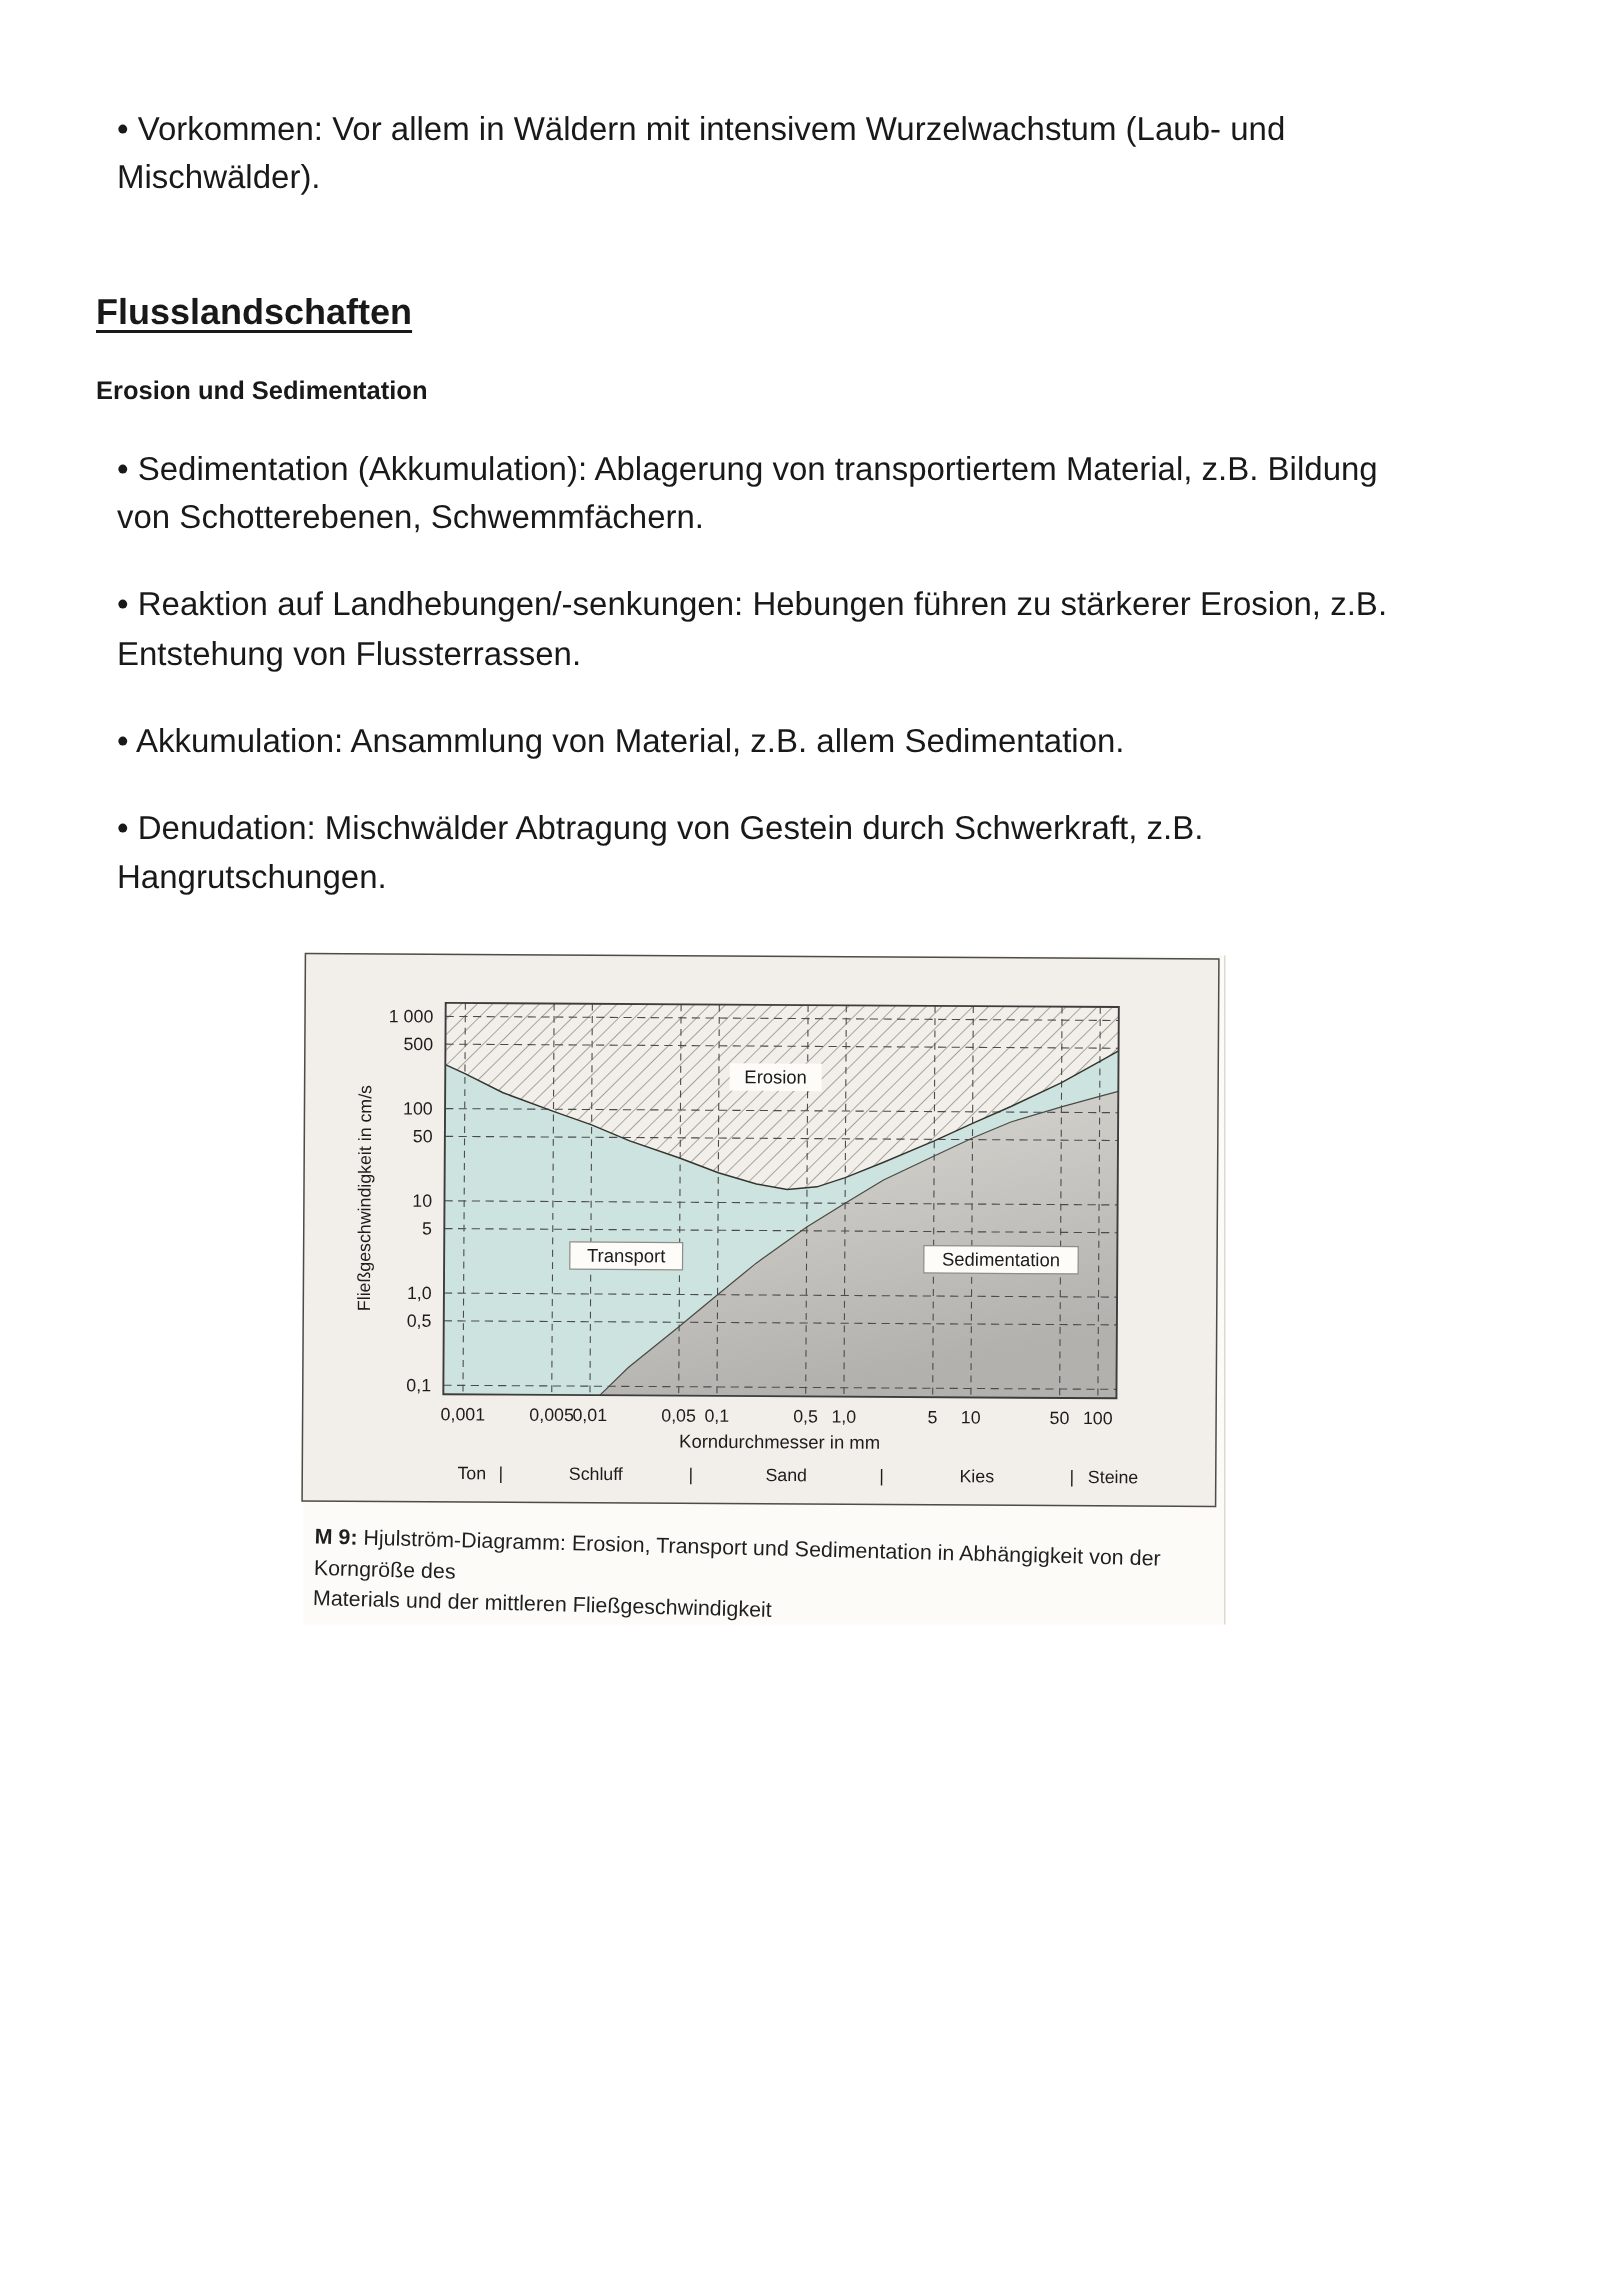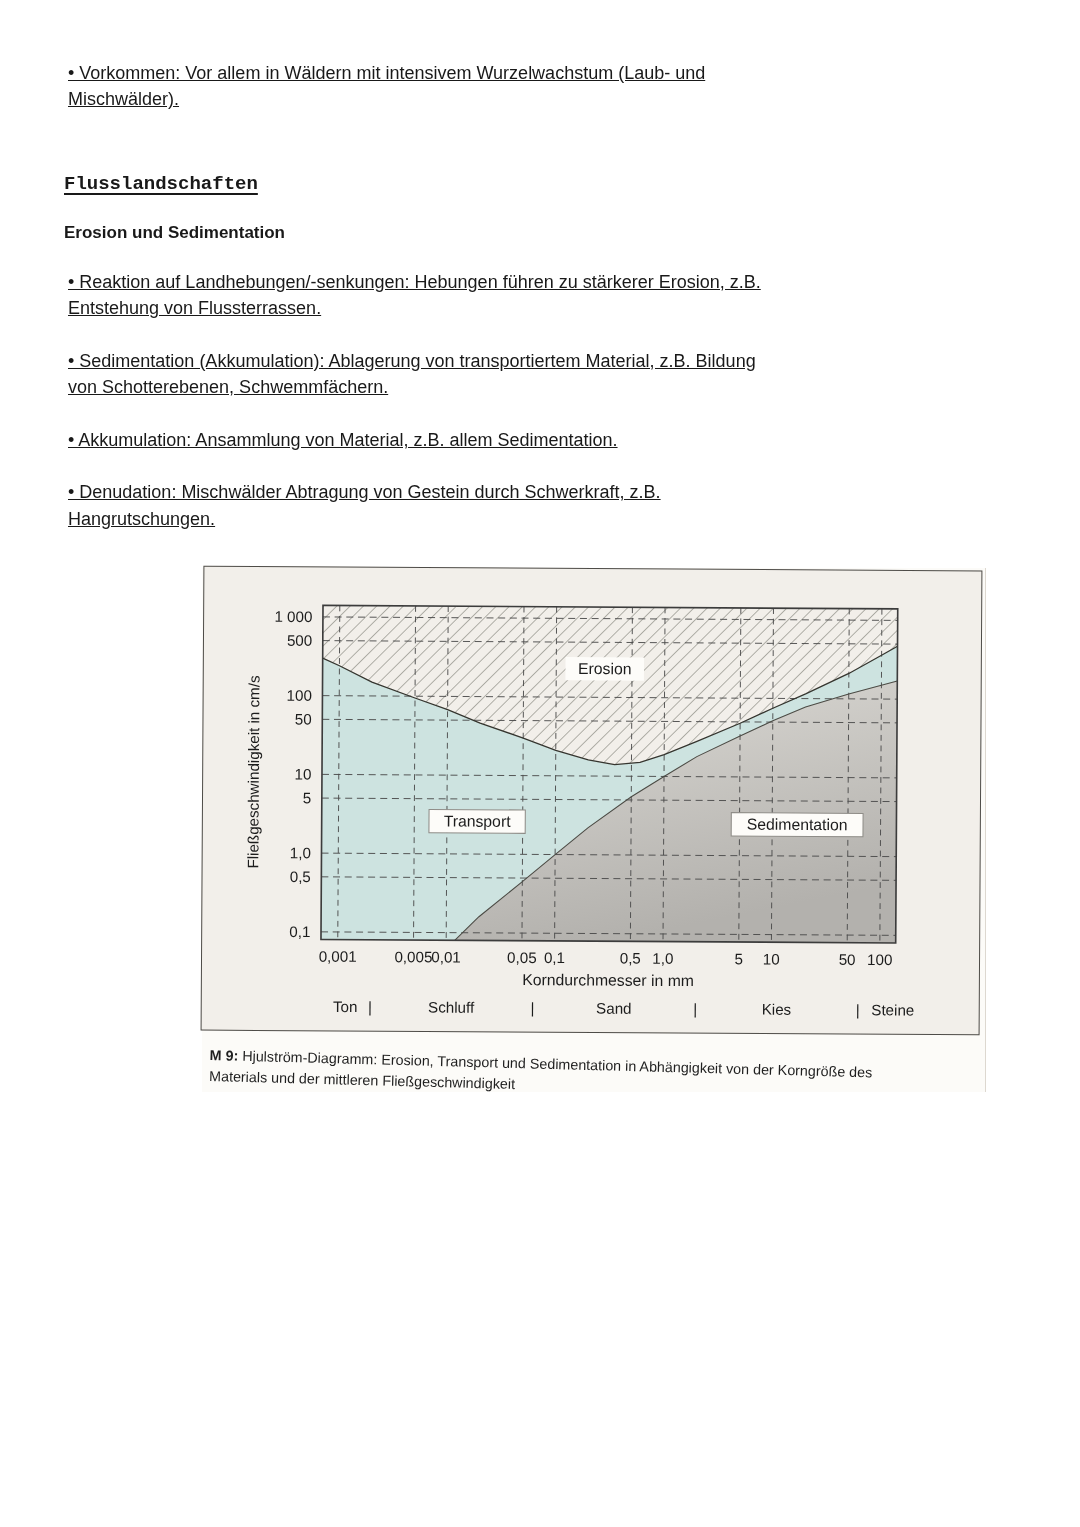--- a/index.html
+++ b/index.html
@@ -6,40 +6,38 @@
   html,body { width:1080px; height:1527px; }
   body {
     background:#ffffff;
     color:#191919;
     font-family:"Liberation Sans", sans-serif;
     position:relative;
     overflow:hidden;
   }
   .content { padding:56px 64px 0 64px; }
   p.body {
-    font-size:18px;
+    font-size:22px;
     line-height:1.47;
     white-space:pre-line;
     max-width:952px;
-    margin:4px;
-    text-decoration:underline;
+    margin:14px;
   }
   .bullets p.body, .intro { margin-top:26px; }
   .intro { margin-top:0; }
   h1.underlined {
-    font-size:19px; font-weight:700;
+    font-size:24px; font-weight:700;
     text-decoration:underline; text-underline-offset:4px; text-decoration-thickness:2px;
     margin:60px 0 0 0;
-    font-family:Liberation Mono, monospace;
   }
   h2.subhead { font-size:17px; font-weight:700; margin:28px 0 0 0; }
 
   .figure-photo {
     margin:36px 0 0 138px;
-    width:784px;
+    width:615px;
     background:#fcfbf8;
     border-right:1px solid #ddd8d0;
     padding:0 4px 6px 0;
   }
   .figure-frame {
     border:1.6px solid #4e4c48;
     background:#f2efea;
     padding:10px 4px 4px 2px;
     transform:rotate(0.35deg);
   }
@@ -62,24 +60,24 @@
 <div class="content">
 
   <p class="body intro">• Vorkommen: Vor allem in Wäldern mit intensivem Wurzelwachstum (Laub- und
 Mischwälder).</p>
 
   <h1 class="underlined">Flusslandschaften</h1>
 
   <h2 class="subhead">Erosion und Sedimentation</h2>
 
   <div class="bullets">
+    <p class="body">• Sedimentation (Akkumulation): Ablagerung von transportiertem Material, z.B. Bildung
+von Schotterebenen, Schwemmfächern.</p>
     <p class="body">• Reaktion auf Landhebungen/-senkungen: Hebungen führen zu stärkerer Erosion, z.B.
 Entstehung von Flussterrassen.</p>
-    <p class="body">• Sedimentation (Akkumulation): Ablagerung von transportiertem Material, z.B. Bildung
-von Schotterebenen, Schwemmfächern.</p>
     <p class="body">• Akkumulation: Ansammlung von Material, z.B. allem Sedimentation.</p>
     <p class="body">• Denudation: Mischwälder Abtragung von Gestein durch Schwerkraft, z.B.
 Hangrutschungen.</p>
   </div>
 
   <figure class="figure-photo">
     <div class="figure-frame">
       <svg id="hjulstrom-svg" viewBox="0 0 660 384" role="img">
           <defs>
             <pattern id="hatch" width="8" height="8" patternUnits="userSpaceOnUse" patternTransform="rotate(45)">

